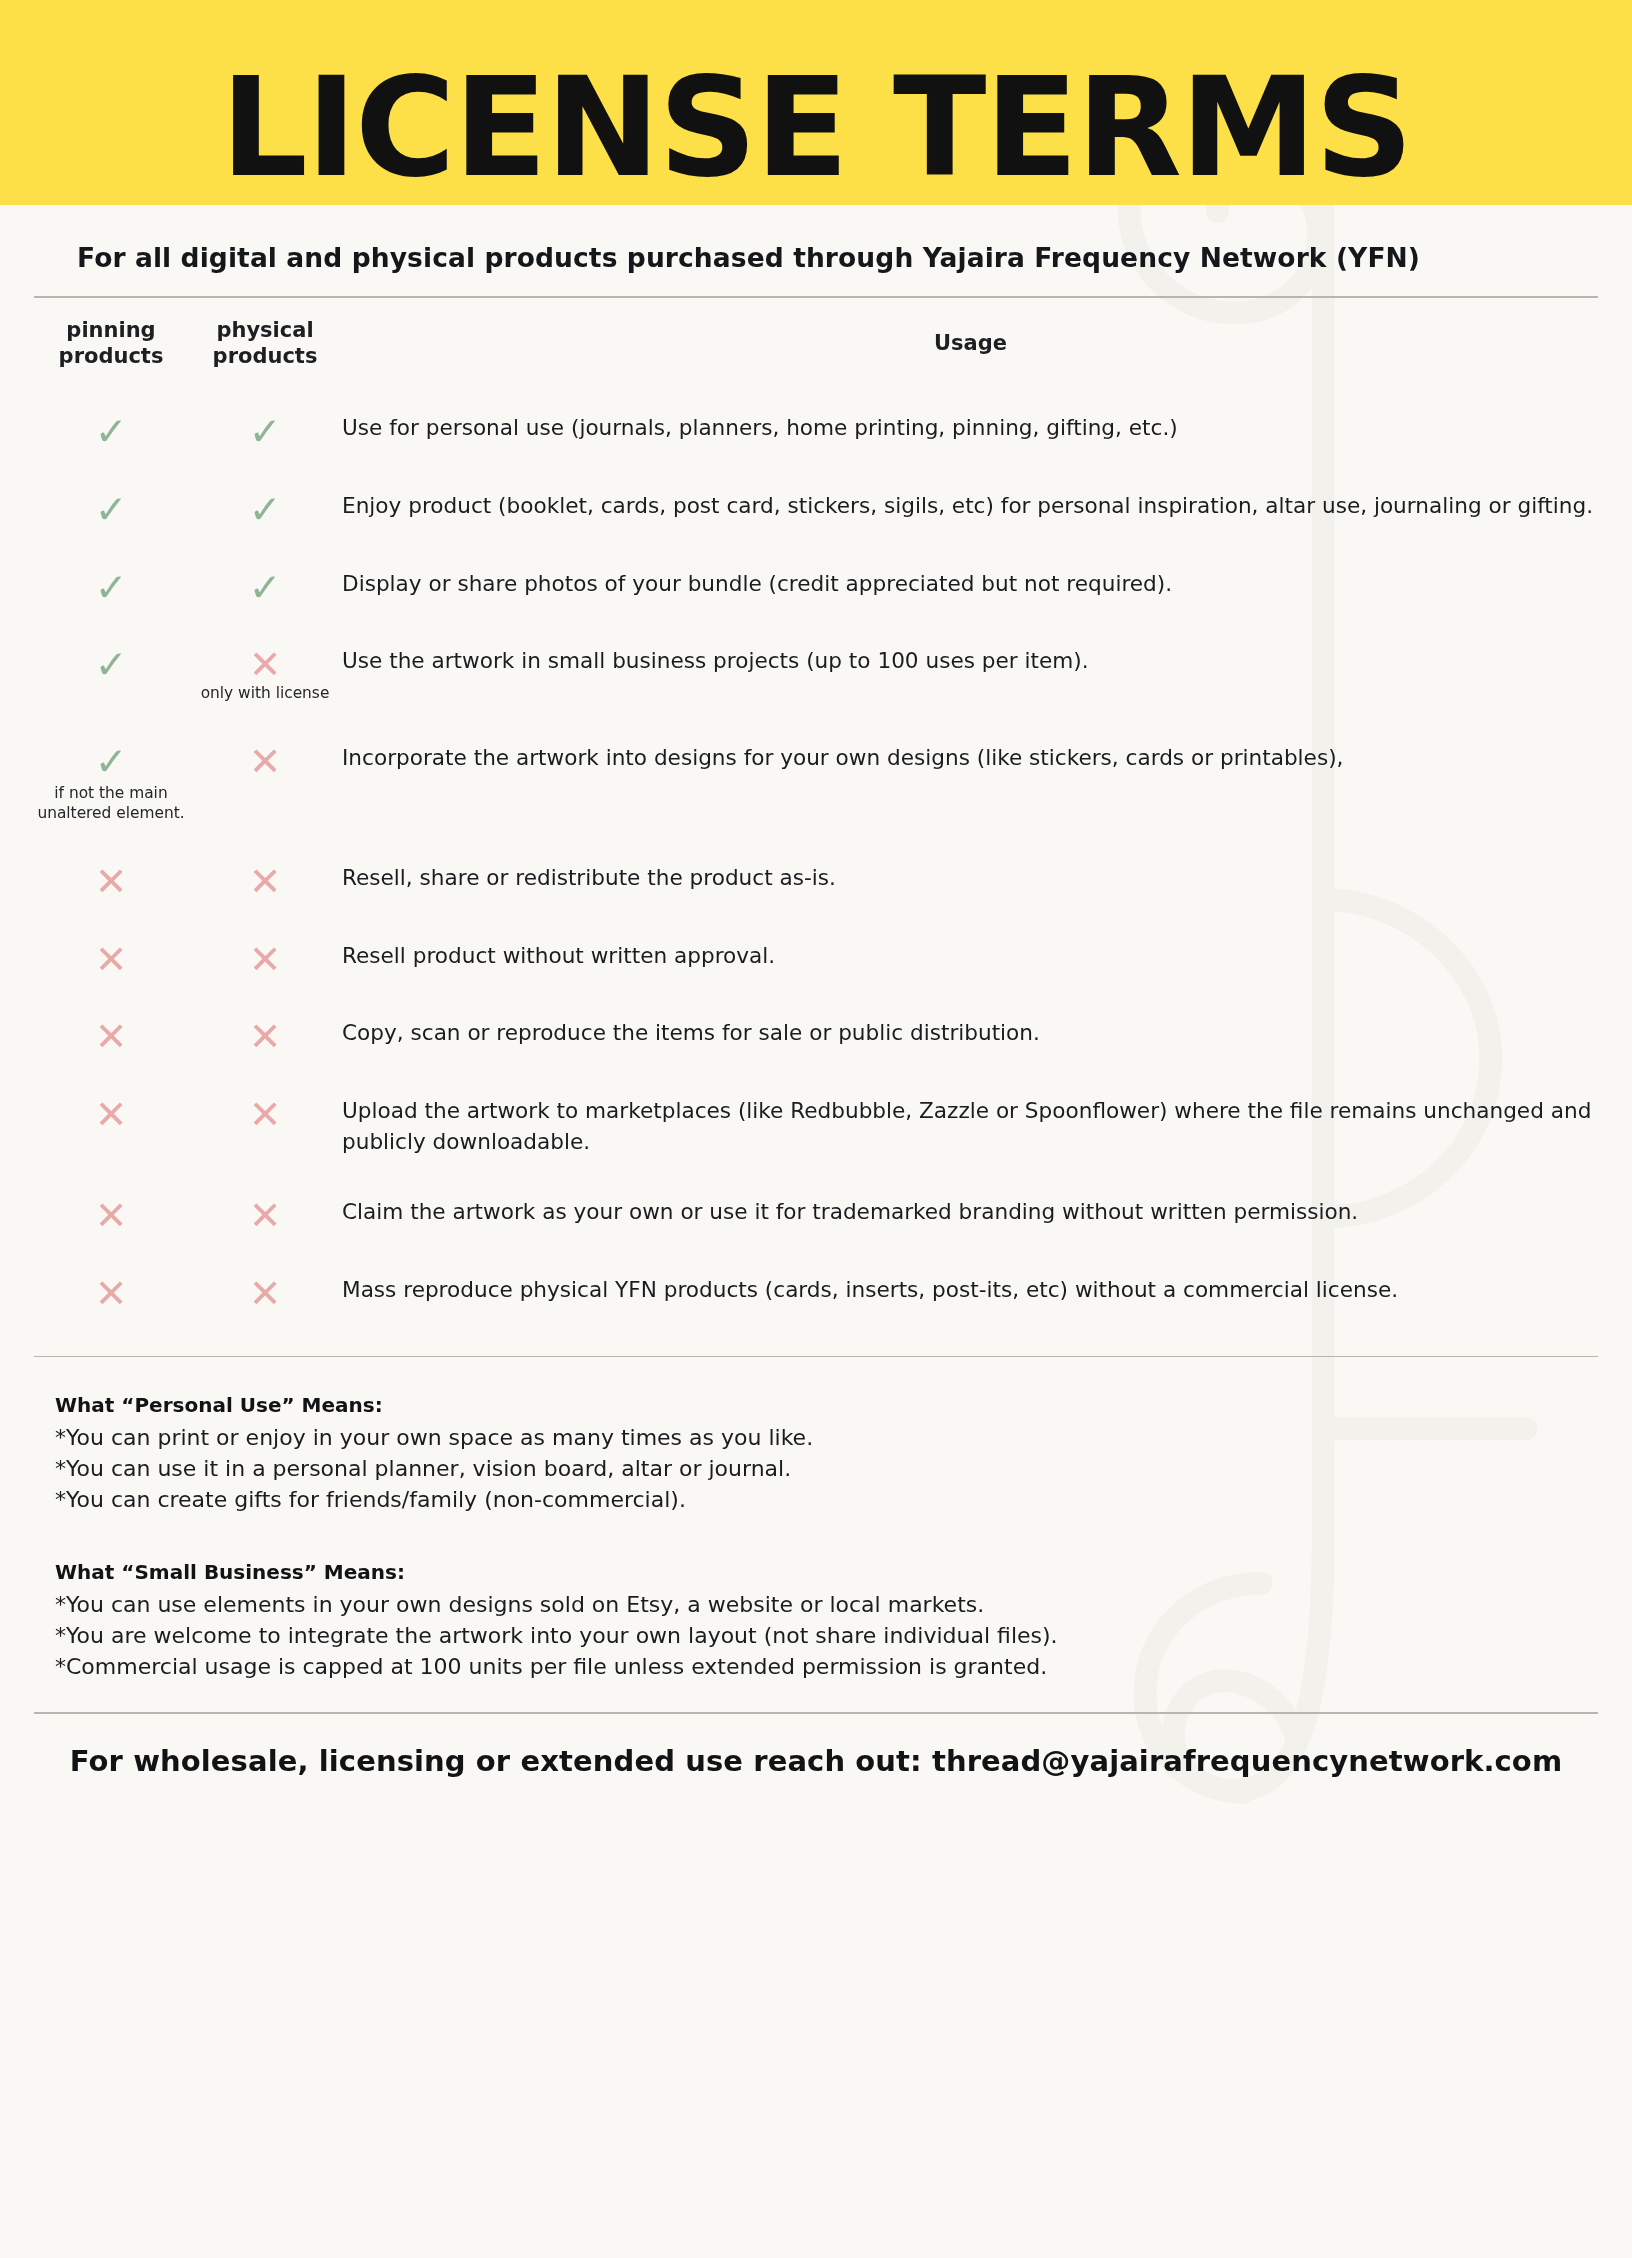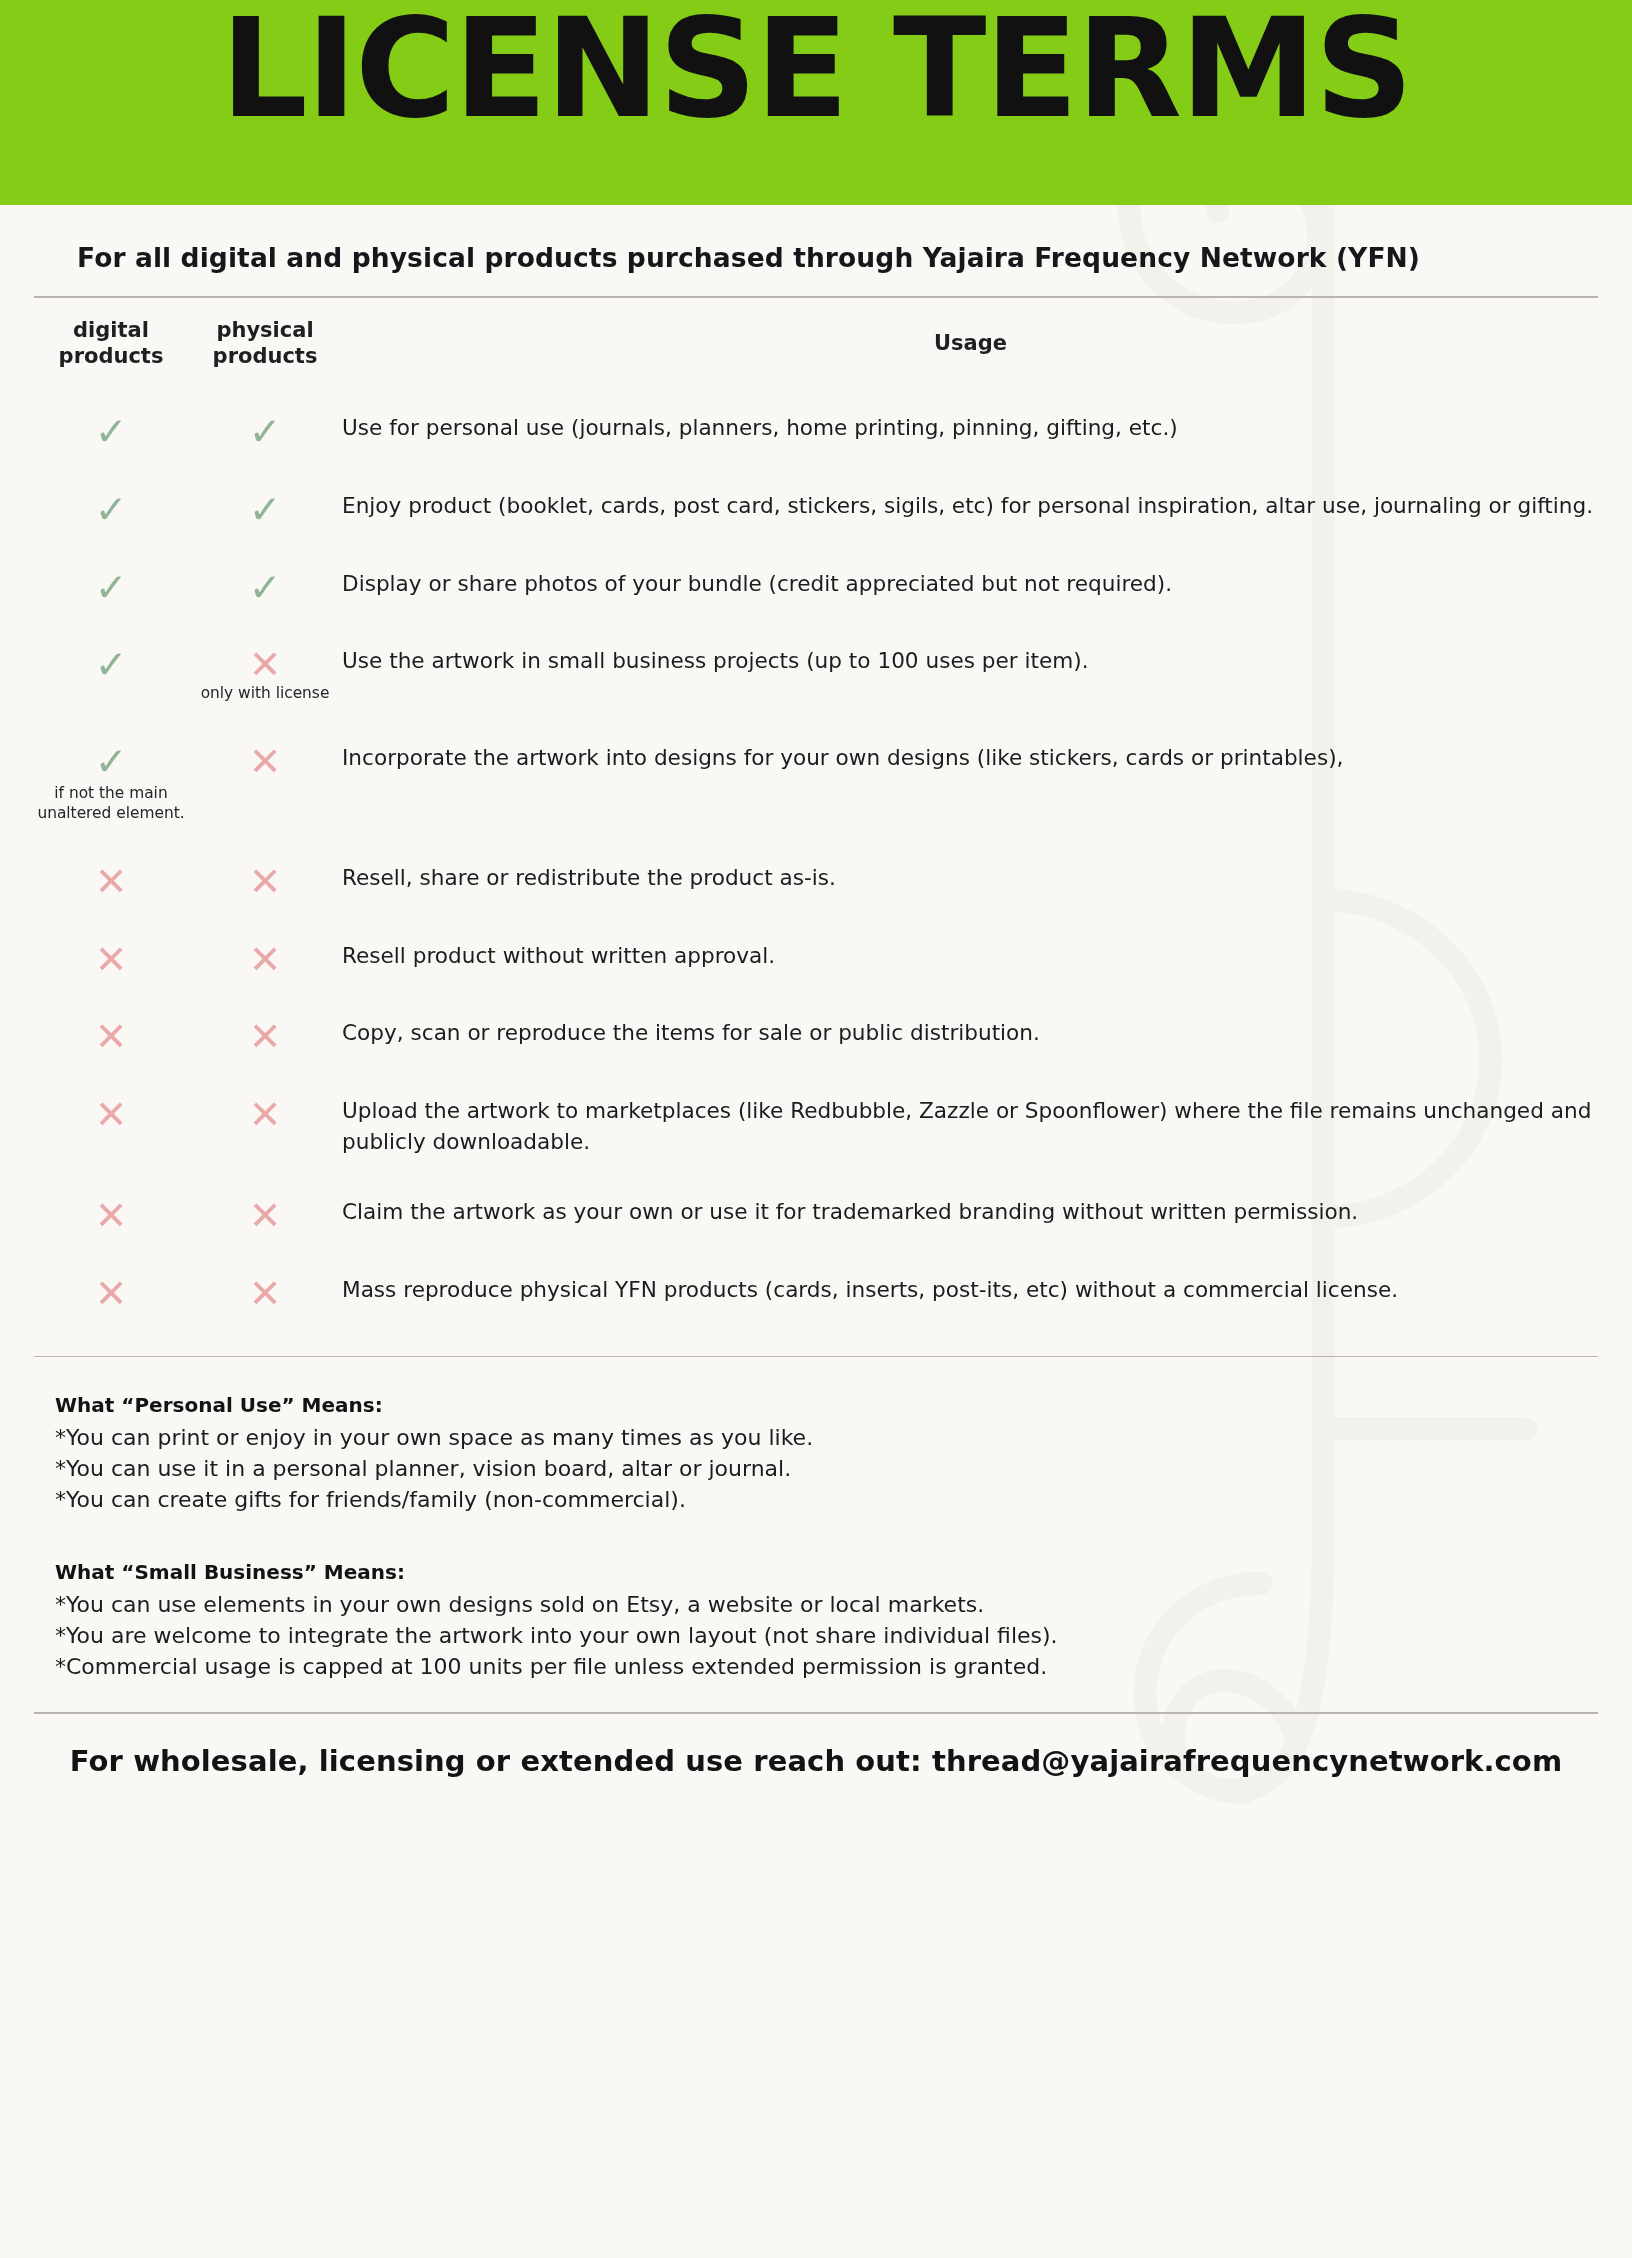--- a/index.html
+++ b/index.html
@@ -27,24 +27,24 @@
 
   .page {
     position: relative;
     z-index: 2;
     width: 1632px;
     height: 2258px;
   }
 
   
   .header-band {
-    background: #84cc16;
+    background: #fde047;
     height: 205px;
     display: flex;
-    align-items: flex-start;
+    align-items: flex-end;
     justify-content: center;
   }
   .header-title {
     font-family: "DejaVu Sans", sans-serif;
     font-weight: bold;
     font-size: 137px;
     letter-spacing: -1.8px;
     color: #111111;
     line-height: 1;
     margin: 0;
@@ -184,21 +184,21 @@
 
   <div class="subtitle">For all digital and physical products purchased through Yajaira Frequency Network (YFN)</div>
 
   <div class="rule"></div>
 
   <table class="license">
     <thead>
       <tr>
         <th class="col-digital">
           <div class="hdr-two-line">
-            <div>digital</div>
+            <div>pinning</div>
             <div>products</div>
           </div>
         </th>
         <th class="col-physical">
           <div class="hdr-two-line">
             <div>physical</div>
             <div>products</div>
           </div>
         </th>
         <th class="col-usage">

